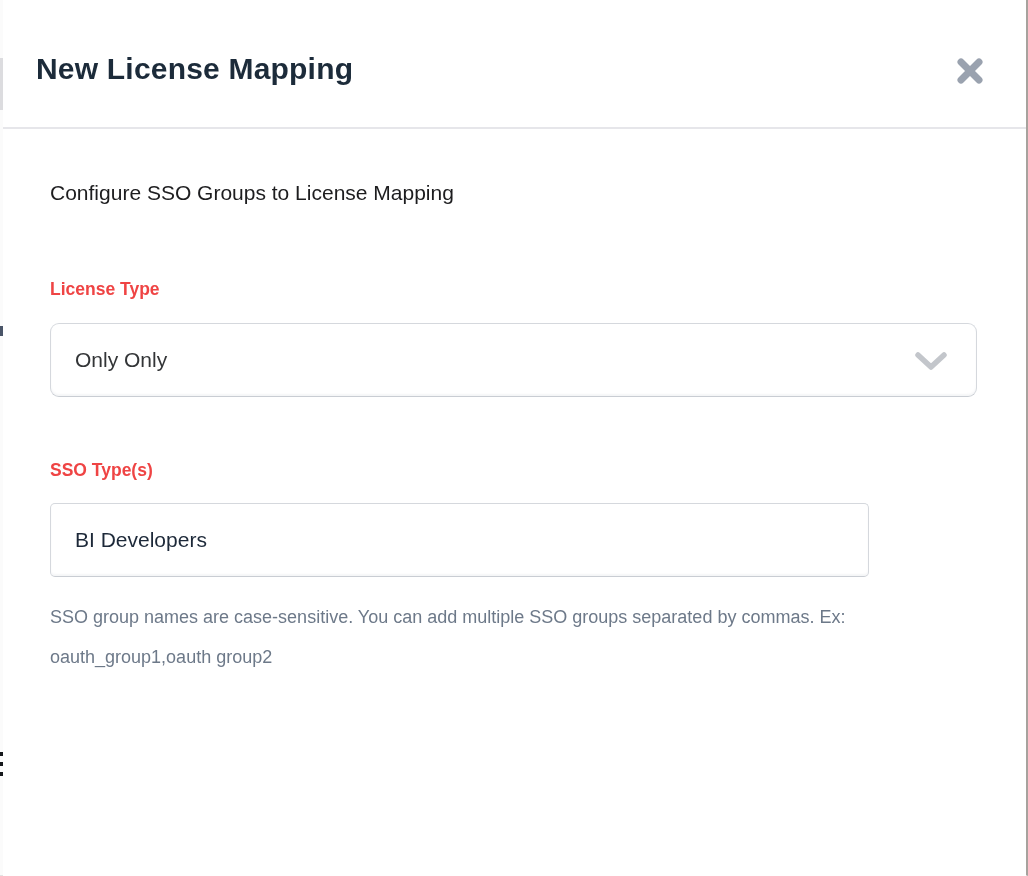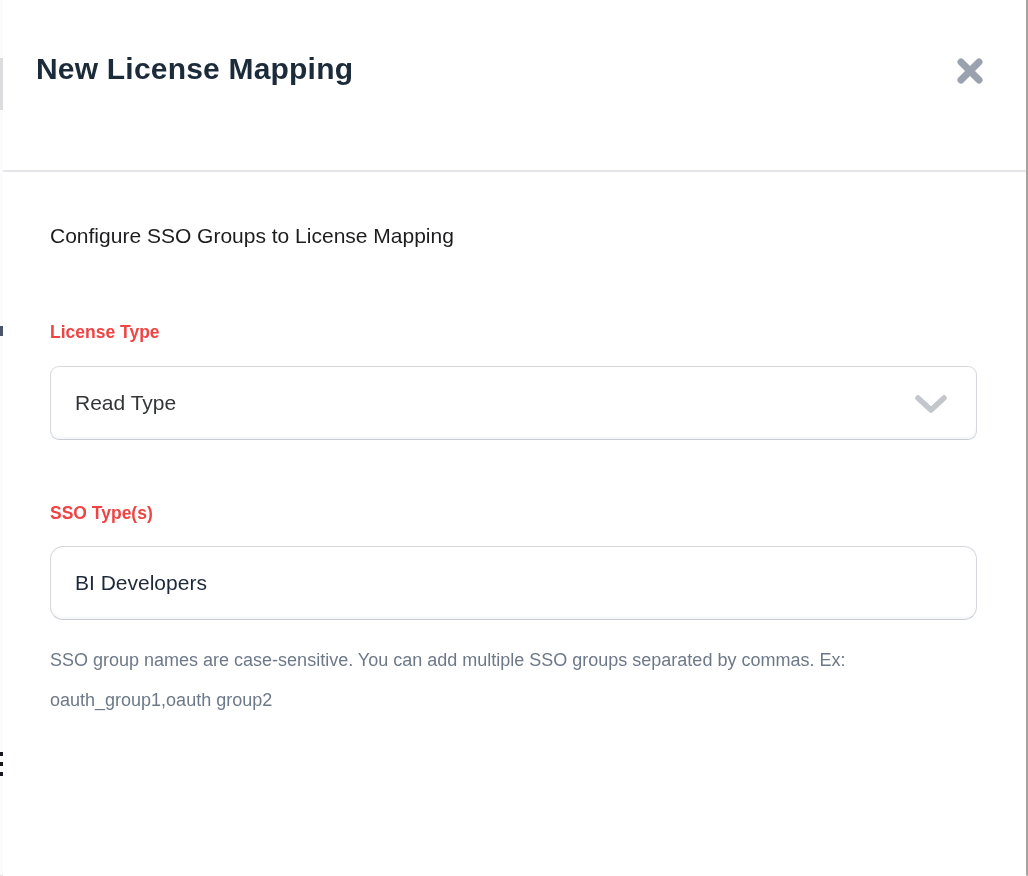--- a/index.html
+++ b/index.html
@@ -38,21 +38,21 @@
     width: 4px; height: 4px;
     background: #15181c;
   }
   .modal {
     position: absolute; left: 3px; top: 0;
     width: 1023px; height: 876px;
     background: #ffffff;
   }
   .modal-header {
     position: relative;
-    height: 172px;
+    height: 129px;
     border-bottom: 2px solid #e6e6ea;
     box-sizing: border-box;
   }
   .modal-title {
     position: absolute; left: 33px; top: 52px;
     font-size: 30px; font-weight: 700;
     color: #1c2b3a;
     letter-spacing: 0.2px;
   }
   .close-btn {
@@ -95,26 +95,26 @@
   }
   .select-value {
     font-size: 21px;
     color: #333537;
   }
   .select-chevron {
     position: absolute; right: 28px; top: 28px;
   }
   .text-input {
     margin-top: 22px;
-    width: 927px; height: 74px;
+    width: 819px; height: 74px;
     box-sizing: border-box;
     background: #ffffff;
     border: 1px solid #d5d8dd;
     border-bottom-color: #c9cdd3;
-    border-radius: 13px;
+    border-radius: 5px;
     box-shadow: inset 0 -2px 2px rgba(120,130,145,0.07);
     padding: 0 24px;
     font-family: "Liberation Sans", sans-serif;
     font-size: 21px;
     color: #1d2939;
     outline: none;
     display: block;
   }
   .help-text {
     margin-top: 20px;
@@ -151,21 +151,21 @@
       </button>
     </div>
 
     <div class="modal-body">
 
       <div class="section-heading">Configure SSO Groups to License Mapping</div>
 
       <div class="field-label">License Type</div>
 
       <div class="select-box" role="combobox" aria-expanded="false">
-        <span class="select-value">Read Type</span>
+        <span class="select-value">Only Only</span>
         <span class="select-chevron">
           <svg width="34" height="20" viewBox="0 0 34 20">
             <polyline points="4,3 17,15 30,3" fill="none" stroke="#c3c6cb" stroke-width="5.5" stroke-linecap="round" stroke-linejoin="round"></polyline>
           </svg>
         </span>
       </div>
 
       <div class="field-label second">SSO Type(s)</div>
 
       <input class="text-input" type="text" value="BI Developers" style="">

